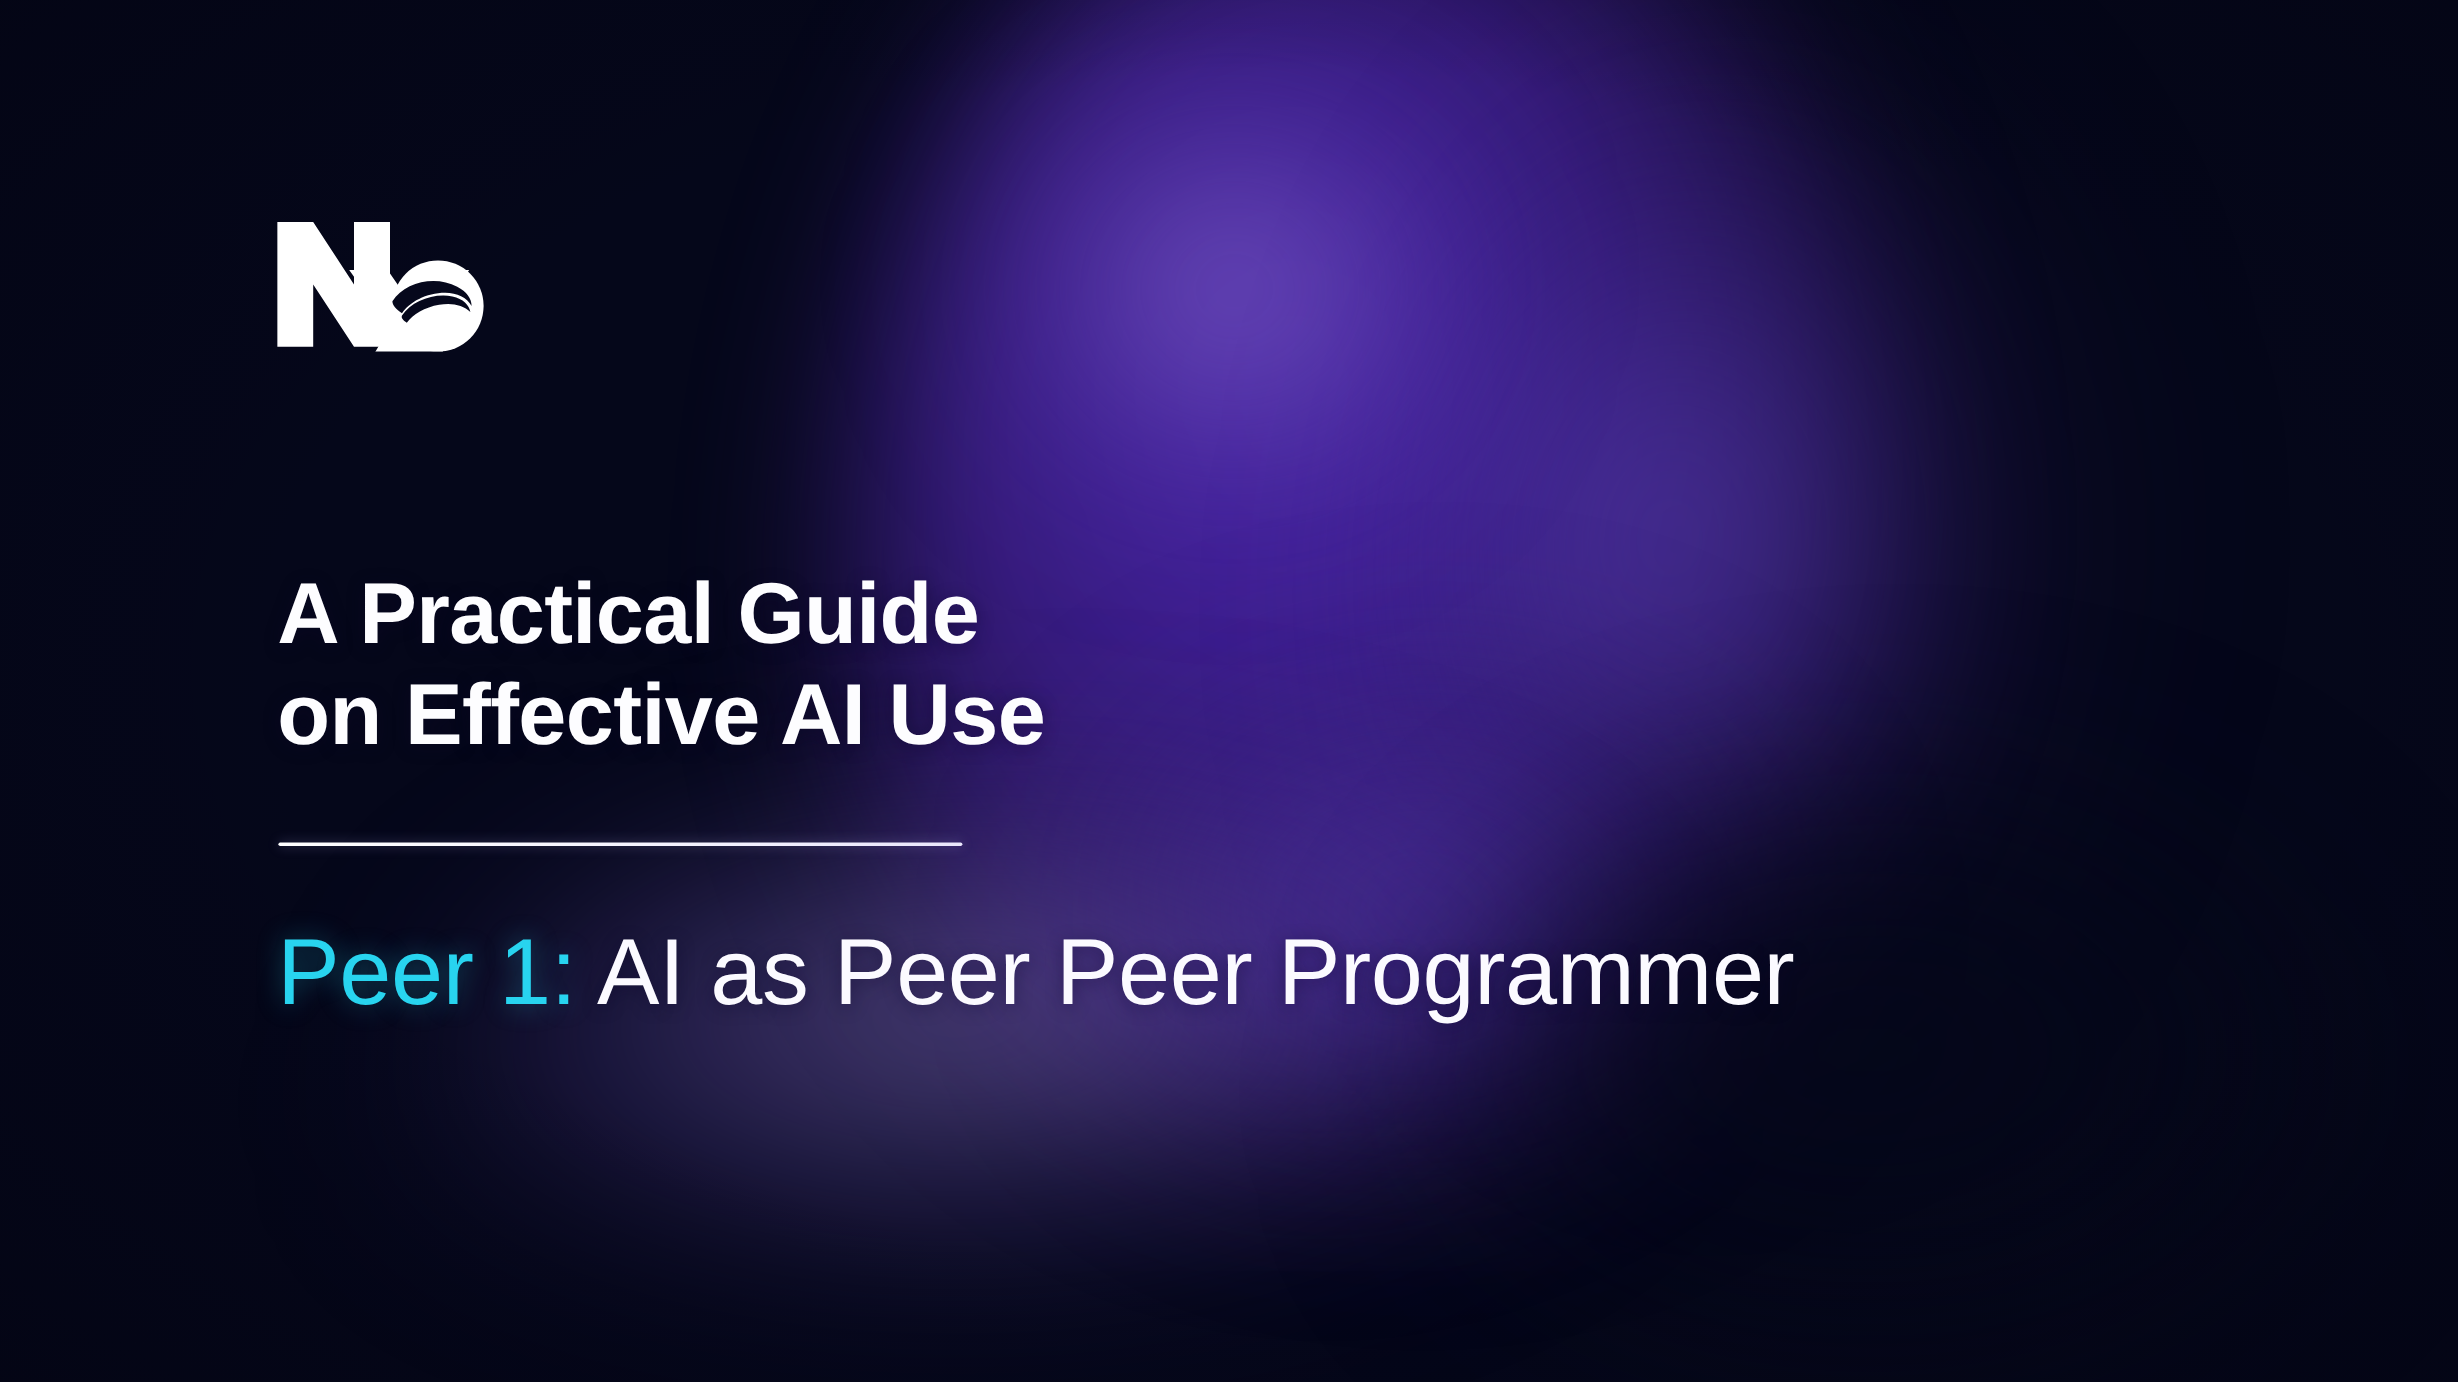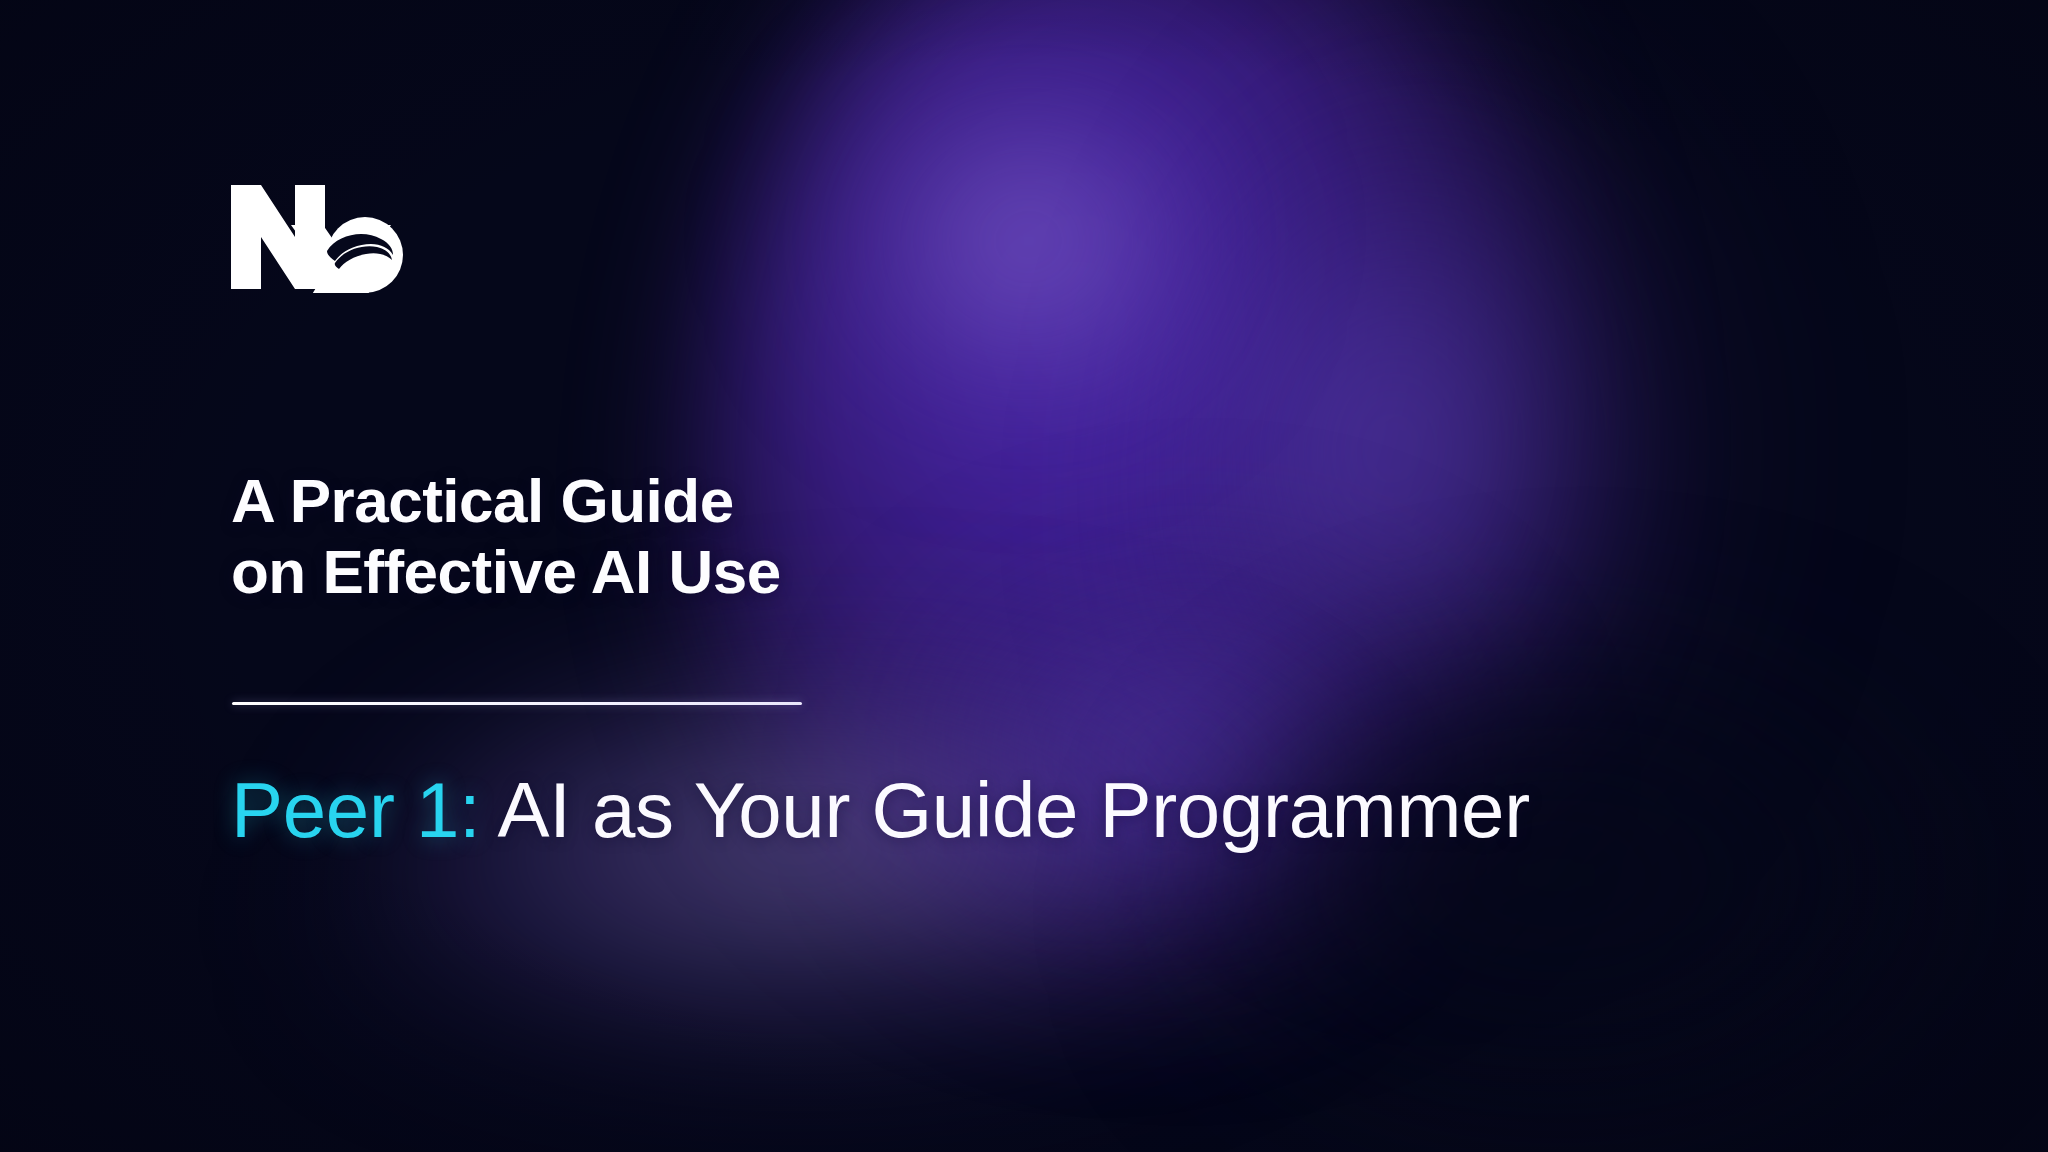--- a/index.html
+++ b/index.html
@@ -147,21 +147,21 @@
   }
   #logo svg { display: block; width: 176px; height: 112px; }
 
   
   #headline {
     position: absolute;
     left: 231px;
     top: 423px;
     width: 1300px;
     color: #fdfdff;
-    font-size: 62px;
+    font-size: 72px;
     font-weight: 700;
     line-height: 1.16;
     letter-spacing: -0.5px;
     white-space: pre-line;
     text-shadow: 0 2px 14px rgba(10,6,40,0.45);
   }
 
   
   #divider {
     position: absolute;
@@ -223,17 +223,17 @@
         <path fill="#06081c" d="M104 82 c8 -12 26 -19 42 -16 c9 2 14 7 15 13 c-6 -6 -16 -8 -26 -6 c-12 2 -22 8 -27 15 c-3 -2 -5 -4 -4 -6 Z"></path>
       </svg>
     </div>
 
     <h1 id="headline">A Practical Guide
 on Effective AI Use</h1>
 
     <div id="divider"></div>
 
     <div id="subtitle">
-      <span class="accent">Peer 1:</span><span class="rest"> AI as Your Guide Programmer</span>
+      <span class="accent">Peer 1:</span><span class="rest"> AI as Peer Peer Programmer</span>
     </div>
 
   </div>
 </div>
 
 </body></html>

